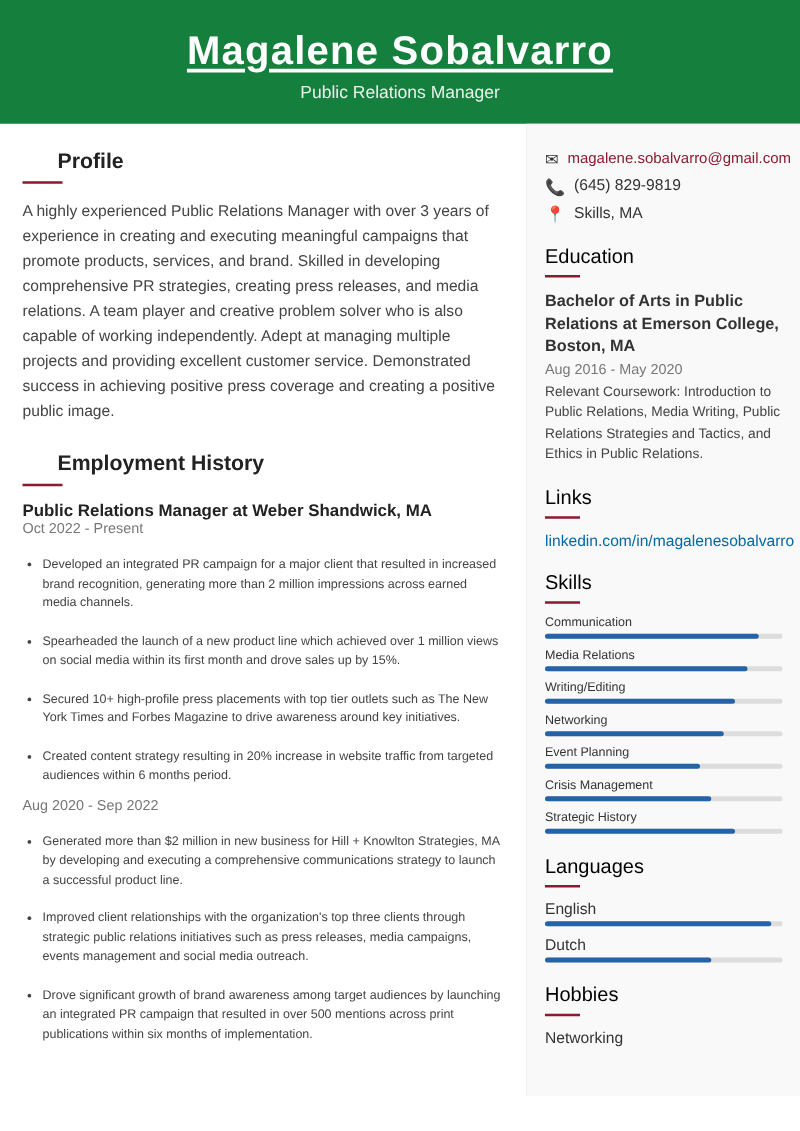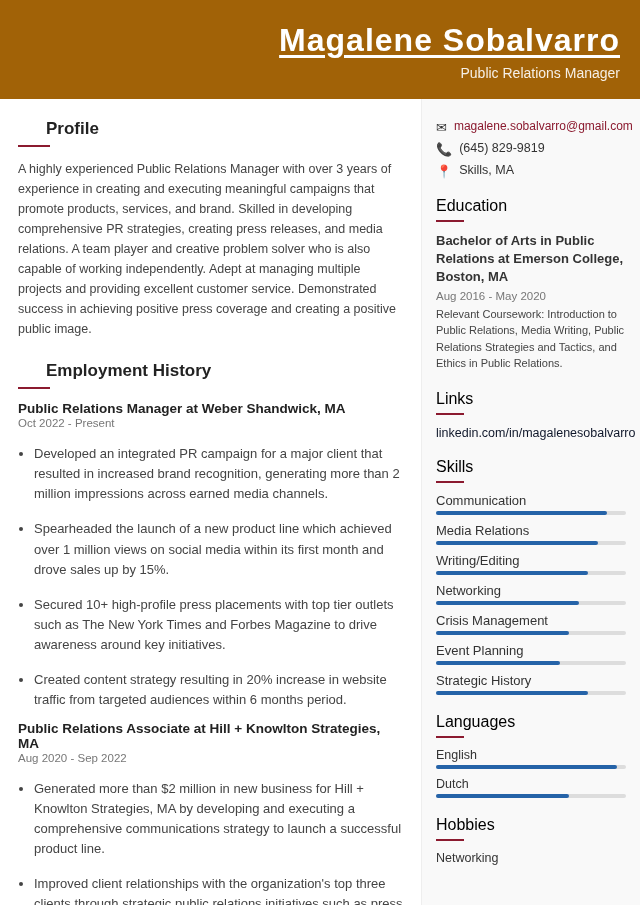--- a/index.html
+++ b/index.html
@@ -5,23 +5,23 @@
     * { box-sizing: border-box; margin: 0; padding: 0; }
     body {
       font-family: Arial, sans-serif;
       font-size: 13px;
       color: #333;
       background: #fff;
       width: 640px;
       min-height: 905px;
     }
     .header {
-      background: #a16207;
+      background: #15803d;
       color: white;
-      text-align: right;
+      text-align: center;
       padding: 22px 20px 18px;
     }
     .header h1 {
       font-size: 32px;
       font-weight: bold;
       letter-spacing: 1px;
       text-decoration: underline;
       text-underline-offset: 4px;
     }
     .header .subtitle {
@@ -76,21 +76,21 @@
     .job-dates {
       font-size: 11.5px;
       color: #777;
       margin-bottom: 6px;
     }
     .job-bullets {
       padding-left: 16px;
       margin-bottom: 10px;
     }
     .job-bullets li {
-      font-size: 13px;
+      font-size: 10px;
       line-height: 1.55;
       color: #444;
       margin-bottom: 5px;
       margin-top: 15px;
     }
 
     
     .contact-item {
       display: flex;
       align-items: flex-start;
@@ -118,30 +118,30 @@
       font-size: 11.5px;
       color: #777;
       margin-bottom: 4px;
     }
     .edu-coursework {
       font-size: 11px;
       color: #444;
       line-height: 1.5;
     }
     .links-section a {
-      color: #0f172a;
+      color: #0369a1;
       text-decoration: none;
       font-size: 12.5px;
       margin-top: 45px;
     }
     .skill-item {
       margin-bottom: 8px;
     }
     .skill-name {
-      font-size: 13px;
+      font-size: 10px;
       color: #333;
       margin-bottom: 3px;
     }
     .skill-bar-bg {
       height: 4px;
       background: #ddd;
       border-radius: 2px;
       width: 100%;
     }
     .skill-bar-fill {
@@ -204,21 +204,20 @@
         <div class="job-dates">Oct 2022 - Present</div>
         <ul class="job-bullets">
           <li>Developed an integrated PR campaign for a major client that resulted in increased brand recognition, generating more than 2 million impressions across earned media channels.</li>
           <li>Spearheaded the launch of a new product line which achieved over 1 million views on social media within its first month and drove sales up by 15%.</li>
           <li>Secured 10+ high-profile press placements with top tier outlets such as The New York Times and Forbes Magazine to drive awareness around key initiatives.</li>
           <li>Created content strategy resulting in 20% increase in website traffic from targeted audiences within 6 months period.</li>
         </ul>
       </div>
 
       <div>
-        <div class="job-title">Public Relations Associate at Hill + Knowlton Strategies, MA</div>
         <div class="job-dates">Aug 2020 - Sep 2022</div>
         <ul class="job-bullets">
           <li>Generated more than $2 million in new business for Hill + Knowlton Strategies, MA by developing and executing a comprehensive communications strategy to launch a successful product line.</li>
           <li>Improved client relationships with the organization's top three clients through strategic public relations initiatives such as press releases, media campaigns, events management and social media outreach.</li>
           <li>Drove significant growth of brand awareness among target audiences by launching an integrated PR campaign that resulted in over 500 mentions across print publications within six months of implementation.</li>
 
         </ul>
       </div>
     </div>
 
@@ -277,29 +276,29 @@
         <div class="skill-bar-fill" style="width:80%"></div>
       </div>
     </div>
           <div class="skill-item">
       <div class="skill-name">Networking</div>
       <div class="skill-bar-bg">
         <div class="skill-bar-fill" style="width:75%"></div>
       </div>
     </div>
           <div class="skill-item">
+      <div class="skill-name">Event Planning</div>
+      <div class="skill-bar-bg">
+        <div class="skill-bar-fill" style="width:65%"></div>
+      </div>
+    </div>
+          <div class="skill-item">
       <div class="skill-name">Crisis Management</div>
       <div class="skill-bar-bg">
         <div class="skill-bar-fill" style="width:70%"></div>
-      </div>
-    </div>
-          <div class="skill-item">
-      <div class="skill-name">Event Planning</div>
-      <div class="skill-bar-bg">
-        <div class="skill-bar-fill" style="width:65%"></div>
       </div>
     </div>
           <div class="skill-item">
       <div class="skill-name">Strategic History</div>
       <div class="skill-bar-bg">
         <div class="skill-bar-fill" style="width:80%"></div>
       </div>
     </div>
         </div>
     </div>

